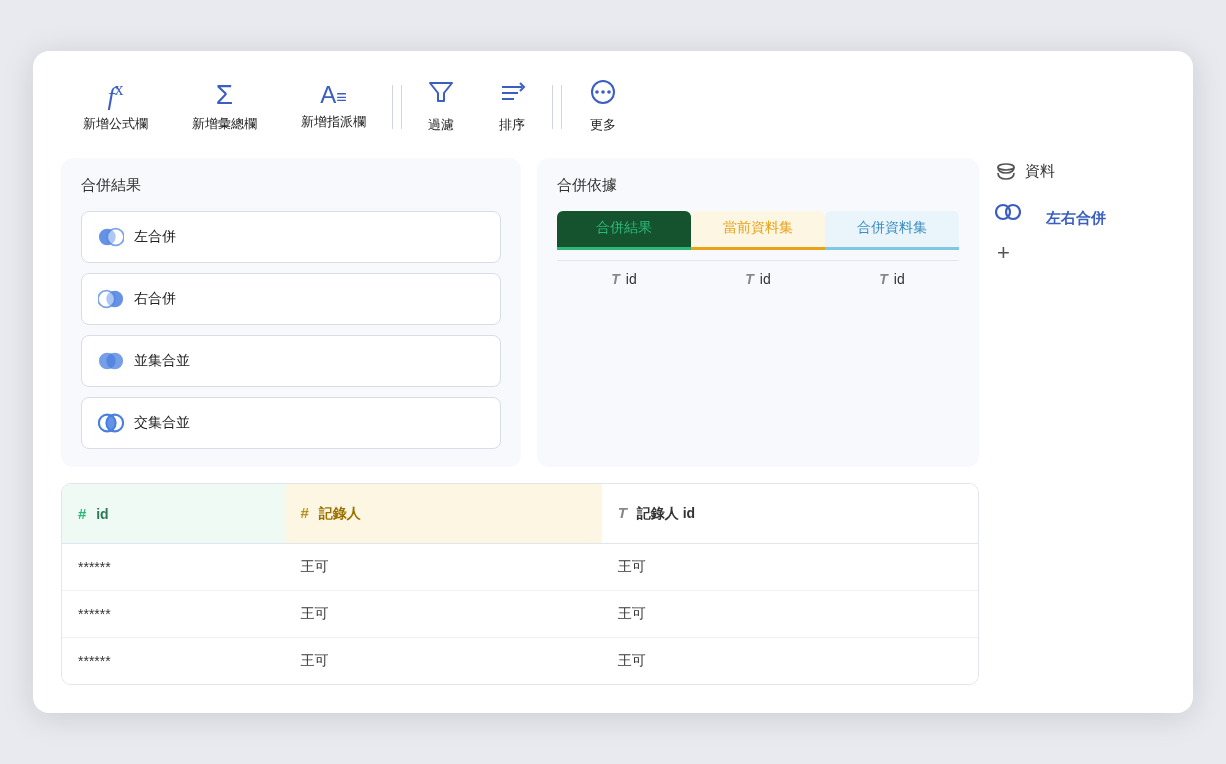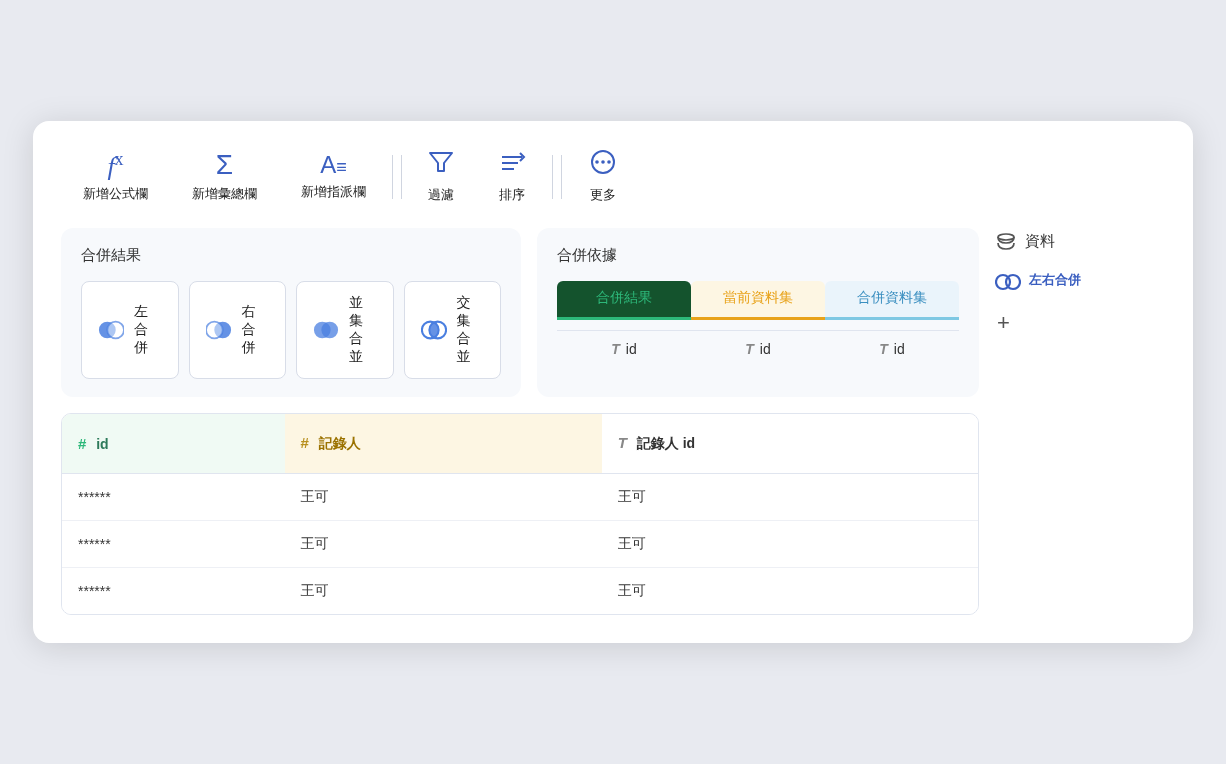--- a/index.html
+++ b/index.html
@@ -80,21 +80,21 @@
       width: 460px;
       flex-shrink: 0;
     }
     .section-title {
       font-size: 15px;
       color: #333;
       margin-bottom: 16px;
     }
     .mode-grid {
       display: grid;
-      grid-template-columns: 1fr 1fr 1fr 1fr;
+      grid-template-columns: 1fr;
       gap: 10px;
     }
     .mode-btn {
       background: #fff;
       border: 1.5px solid #d8dde8;
       border-radius: 8px;
       padding: 12px 16px;
       display: flex;
       align-items: center;
       gap: 10px;
@@ -170,23 +170,23 @@
       gap: 8px;
       font-size: 15px;
       color: #333;
     }
     .db-icon {
       font-size: 20px;
       color: #555;
     }
     .right-panel-merge {
       display: flex;
-      align-items: flex-start;
-      gap: 8px;
-      font-size: 13px;
+      align-items: flex-end;
+      gap: 25px;
+      font-size: 15px;
       color: #3b5fc0;
       font-weight: 600;
       cursor: pointer;
     }
     .merge-rings-icon {
       font-size: 20px;
       color: #3b5fc0;
     }
     .right-panel-add {
       font-size: 22px;

